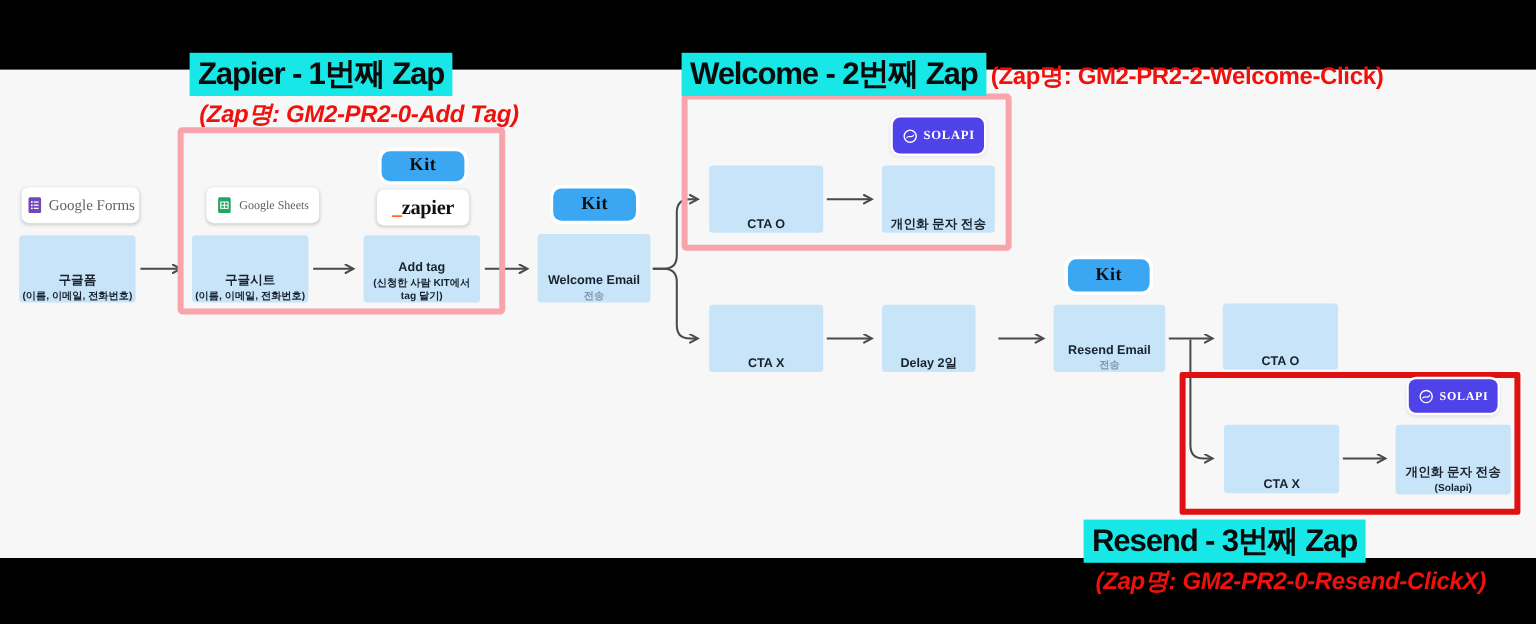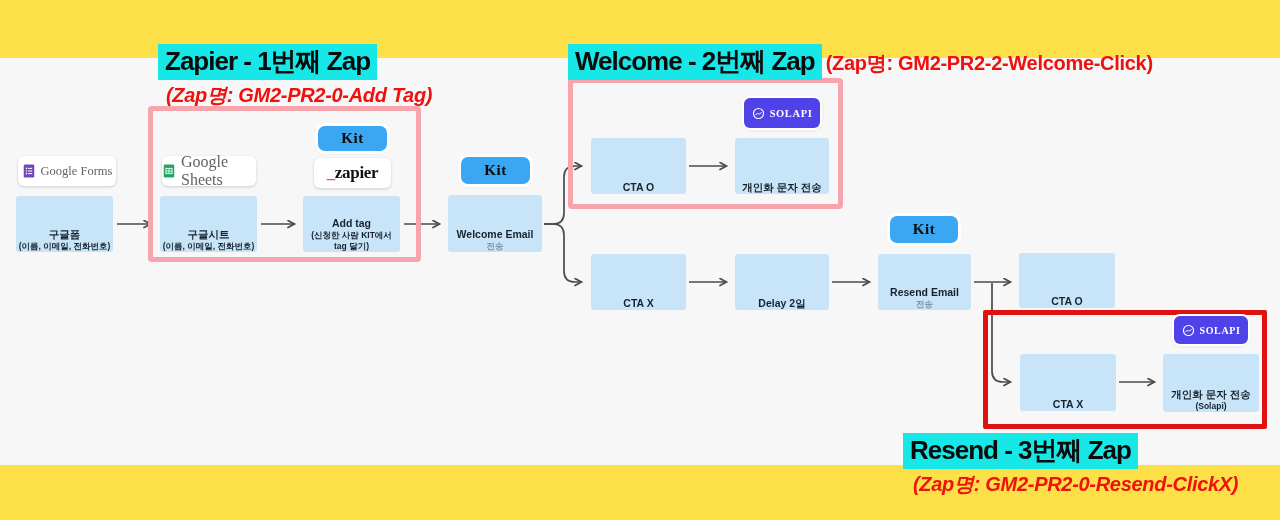--- a/index.html
+++ b/index.html
@@ -1,17 +1,17 @@
 <!DOCTYPE html>
 <html><head>
 <meta charset="utf-8">
 <style>
   * { margin:0; padding:0; box-sizing:border-box; }
   html,body { width:1280px; height:520px; background:#fff; font-family:"Liberation Sans", sans-serif; }
-  .stage { position:relative; width:1280px; height:520px; overflow:hidden; background:#fde047; }
+  .stage { position:relative; width:1280px; height:520px; overflow:hidden; background:#000000; }
   .band-main { position:absolute; left:0; top:58px; width:1280px; height:407px; background:#f7f7f8; }
 
   .wires { position:absolute; left:0; top:0; width:1280px; height:520px; pointer-events:none; }
 
   
   .frame { position:absolute; border-radius:4px; }
   .frame-pink { border:5px solid #f7a4ad; }
   .frame-red  { border:5px solid #e01111; border-radius:2px; }
   .f1 { left:148px; top:106px; width:273px; height:156px; }
   .f2 { left:568px; top:78px;  width:275px; height:131px; }
@@ -37,31 +37,31 @@
   .ns.wrap { white-space:normal; padding:0 5px; }
   .ns.dim { color:#7f96ad; }
 
   .n-gform  { left:16px;  top:196px; width:97px; height:56px; }
   .n-gsheet { left:160px; top:196px; width:97px; height:56px; }
   .n-addtag { left:303px; top:196px; width:97px; height:56px; }
   .n-welcome{ left:448px; top:195px; width:94px; height:57px; }
   .n-ctao1  { left:591px; top:138px; width:95px; height:56px; }
   .n-sms1   { left:735px; top:138px; width:94px; height:56px; }
   .n-ctax1  { left:591px; top:254px; width:95px; height:56px; }
-  .n-delay  { left:735px; top:254px; width:94px; height:56px; }
+  .n-delay  { left:735px; top:254px; width:78px; height:56px; }
   .n-resend { left:878px; top:254px; width:93px; height:56px; }
   .n-ctao2  { left:1019px; top:253px; width:96px; height:55px; }
   .n-ctax2  { left:1020px; top:354px; width:96px; height:57px; }
   .n-sms2   { left:1163px; top:354px; width:96px; height:58px; }
 
   
   .badge { position:absolute; display:flex; align-items:center; justify-content:center; gap:5px;font-family:Liberation Serif, serif; }
   .badge-white { background:#fff; border-radius:6px; box-shadow:0 1px 3px rgba(0,0,0,.18); color:#5f6368; font-weight:500; }
   .b-gforms  { left:18px;  top:156px; width:98px; height:30px; font-size:12.5px; }
-  .b-gsheets { left:162px; top:156px; width:94px; height:30px; font-size:16px; }
+  .b-gsheets { left:172px; top:156px; width:94px; height:30px; font-size:10px; }
   .badge-kit { background:#3ba7f3; border-radius:7px; color:#0b0b0b; font-weight:900; letter-spacing:0.5px;
                box-shadow:0 0 0 3px #fff, 0 1px 4px rgba(0,0,0,.18); }
   .b-kit1 { left:318px; top:126px; width:69px; height:25px; font-size:15px; }
   .b-kit2 { left:461px; top:157px; width:69px; height:27px; font-size:15px; }
   .b-kit3 { left:890px; top:216px; width:68px; height:27px; font-size:15px; }
   .badge-zapier { background:#fff; border-radius:6px; box-shadow:0 1px 3px rgba(0,0,0,.18);
                   font-weight:800; font-size:17px; letter-spacing:-0.3px; color:#111; gap:0; }
   .b-zapier { left:314px; top:158px; width:77px; height:30px; }
   .zap-underscore { color:#ff4f00; font-weight:800; }
   .badge-solapi { background:#4e42e8; border-radius:6px; color:#fff; font-weight:800; letter-spacing:0.6px;

